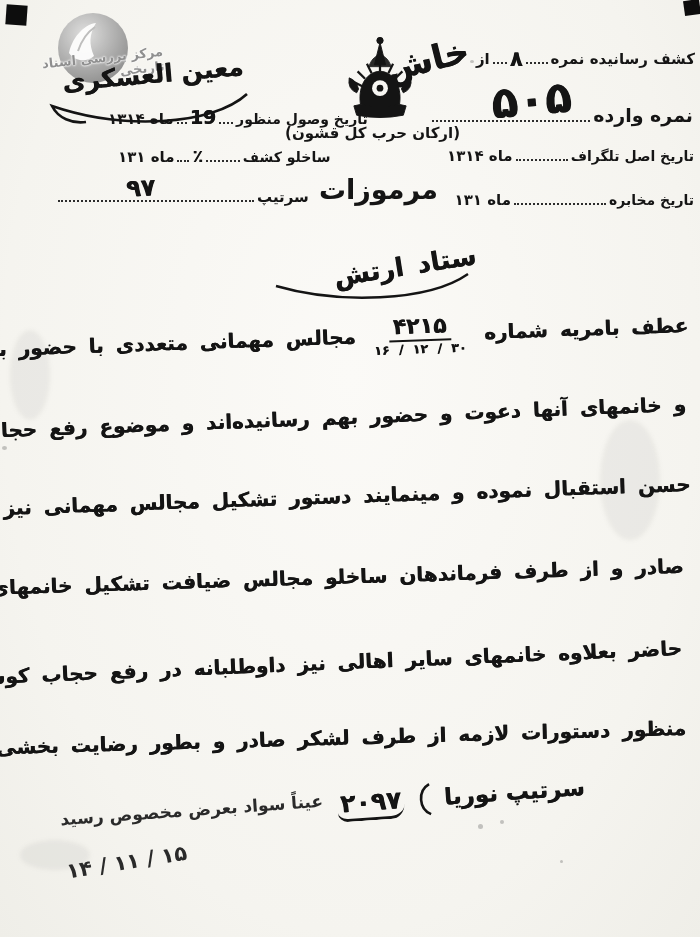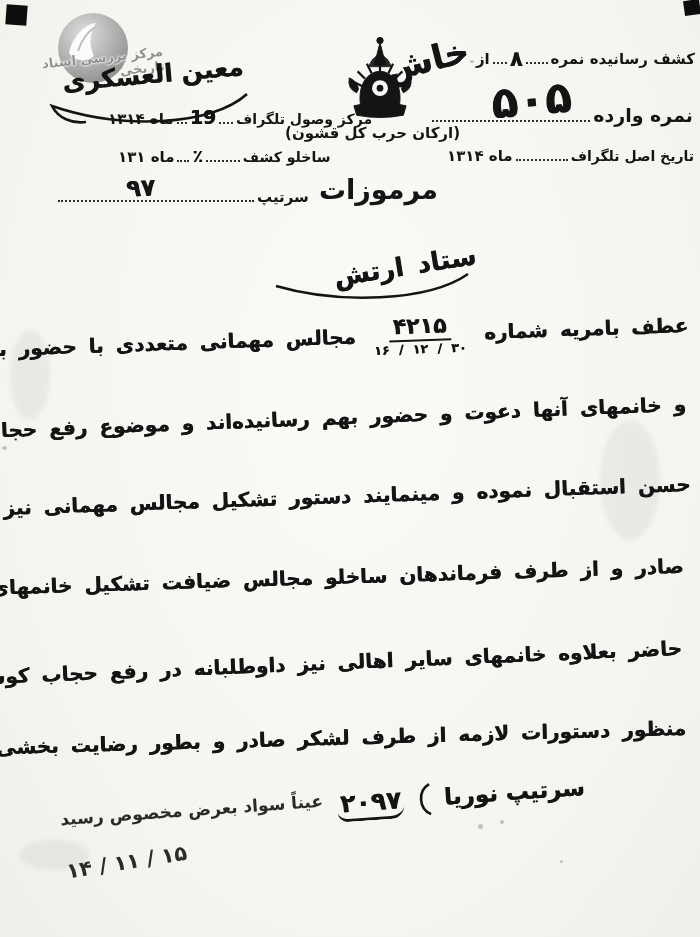--- a/index.html
+++ b/index.html
@@ -62,20 +62,23 @@
 
   <div class="pr" style="right:7px;top:104px;font-size:19px;">
     <span>نمره وارده</span><span class="dots" style="width:158px;"></span>
   </div>
   <div class="hw hw-abs" style="right:128px;top:74px;font-size:44px;transform:rotate(-5deg);letter-spacing:6px;">۵۰۵</div>
 
   <div class="pr" style="right:6px;top:147px;font-size:14px;">
     <span>تاریخ اصل تلگراف</span><span class="dots" style="width:52px;"></span><span style="font-size:15px;">ماه ۱۳۱۴</span>
   </div>
 
+  <div class="pr" style="right:6px;top:191px;font-size:14px;">
+    <span>تاریخ مخابره</span><span class="dots" style="width:92px;"></span><span style="font-size:15px;">ماه ۱۳۱</span>
+  </div>
 
   <svg style="position:absolute;left:338px;top:33px;" width="84" height="86" viewBox="0 0 90 92">
     <g fill="#141414" stroke="#141414">
       <path d="M17 78 Q45 70 73 78 L70 88 Q45 93 20 88 Z"></path>
       <path d="M24 76 C21 54 33 41 45 41 C57 41 69 54 66 76 Q45 82 24 76 Z"></path>
       <circle cx="45" cy="59" r="8.5" fill="#f7f6f2" stroke="none"></circle>
       <circle cx="45" cy="59" r="3.6" stroke="none"></circle>
       <g stroke-width="2.4" fill="none">
         <path d="M45 41 L45 30"></path>
           <path d="M36 43 L31 33"></path>
@@ -94,21 +97,21 @@
   </svg>
   <div class="pr" style="left:300px;top:124px;width:160px;text-align:center;font-size:15px;">(ارکان حرب کل قشون)</div>
   <div class="pr" style="left:322px;top:174px;width:116px;text-align:center;font-size:27px;letter-spacing:1px;">مرموزات</div>
 
   <div class="hw hw-abs" style="left:62px;top:60px;font-size:25px;transform:rotate(-5deg);">معین العسکری</div>
   <svg style="position:absolute;left:42px;top:90px;" width="210" height="44" viewBox="0 0 210 44">
     <path d="M205 4 C170 36 80 40 10 16 C16 28 30 34 44 32" stroke="#141414" stroke-width="2.6" fill="none"></path>
   </svg>
 
   <div class="pr" style="left:108px;top:106px;font-size:14px;">
-    <span>مرکز وصول تلگراف</span><span class="dots" style="width:14px;"></span><span class="hw" style="font-size:19px;">19</span><span class="dots" style="width:10px;"></span><span style="font-size:15px;">ماه ۱۳۱۴</span>
+    <span>تاریخ وصول منظور</span><span class="dots" style="width:14px;"></span><span class="hw" style="font-size:19px;">19</span><span class="dots" style="width:10px;"></span><span style="font-size:15px;">ماه ۱۳۱۴</span>
   </div>
 
   <div class="pr" style="left:118px;top:146px;font-size:14px;">
     <span>ساخلو کشف</span><span class="dots" style="width:34px;"></span><span class="hw" style="font-size:17px;">٪</span><span class="dots" style="width:12px;"></span><span style="font-size:15px;">ماه ۱۳۱</span>
   </div>
 
   <div class="pr" style="left:55px;top:188px;font-size:15px;">
     <span>سرتیپ</span><span class="dots" style="width:196px;"></span>
   </div>
   <div class="hw hw-abs" style="left:126px;top:174px;font-size:24px;transform:rotate(-3deg);letter-spacing:2px;">۹۷</div>

